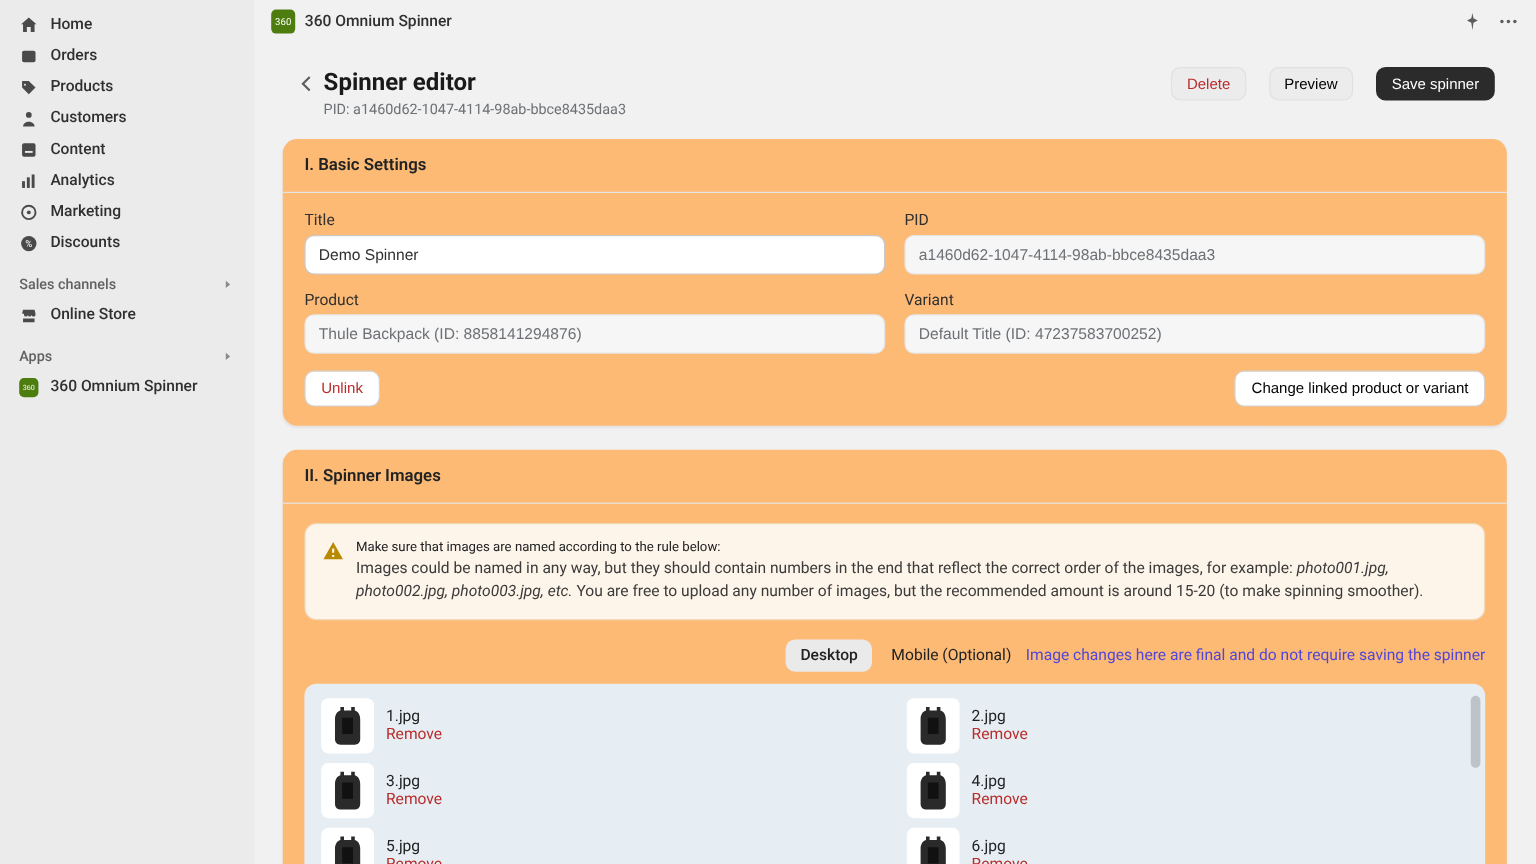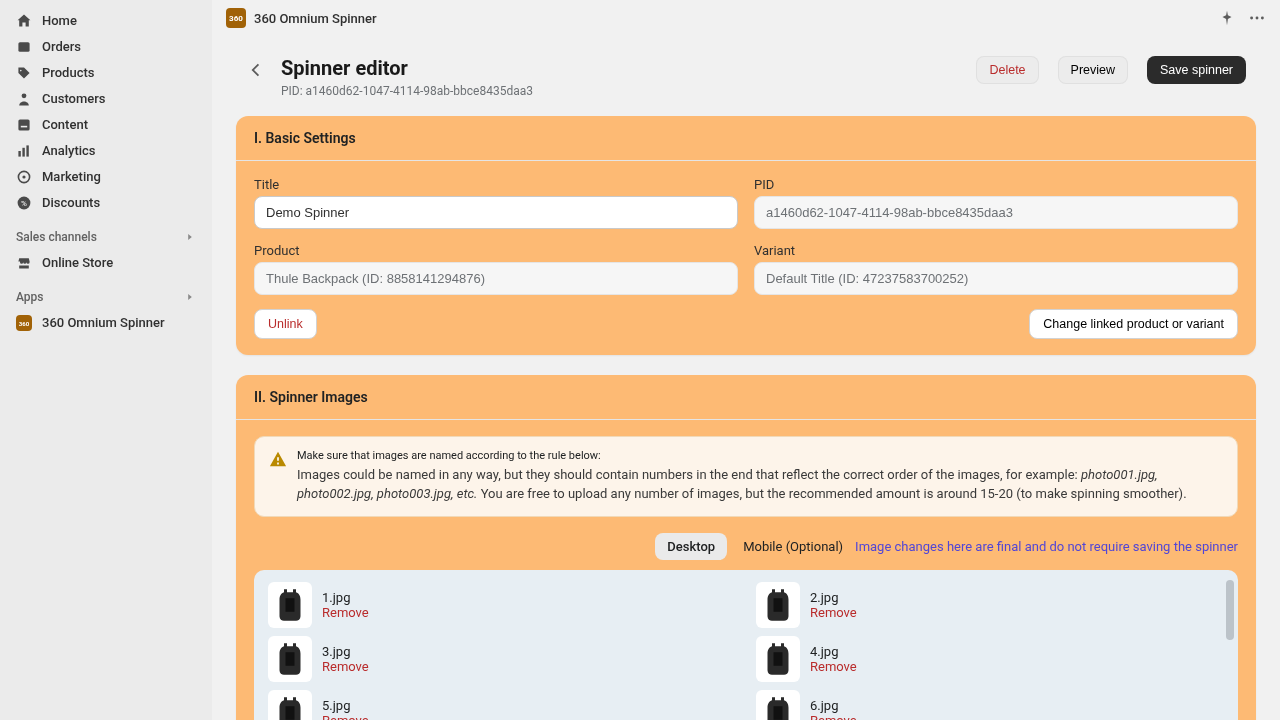--- a/index.html
+++ b/index.html
@@ -8,28 +8,28 @@
 .sidebar{width:212px;background:#ebebeb;padding:8px 6px;flex-shrink:0}
 .nav-item{display:flex;align-items:flex-start;gap:10px;padding:5px 10px;border-radius:6px;cursor:pointer;color:#303030;font-weight:500;font-size:13px}
 .nav-icon{width:16px;height:16px;display:flex;align-items:center;justify-content:center;flex-shrink:0}
 .nav-icon svg{width:16px;height:16px;fill:#4a4a4a}
 .section-header{display:flex;justify-content:space-between;align-items:center;padding:6px 10px;color:#616161;font-size:12px;font-weight:500;margin-top:8px}
 .chev{width:12px;height:12px}
 .chev svg{width:12px;height:12px;fill:#8a8a8a}
 .main{flex:1;display:flex;flex-direction:column;overflow:hidden}
 .topbar{display:flex;align-items:center;justify-content:space-between;padding:8px 14px;background:#f1f1f1}
 .topbar-left{display:flex;align-items:center;gap:8px}
-.app-badge{width:20px;height:20px;border-radius:4px;background:#a16207;color:#fff;font-size:8px;font-weight:700;display:flex;align-items:center;justify-content:center}
+.app-badge{width:20px;height:20px;border-radius:4px;background:#4d7c0f;color:#fff;font-size:8px;font-weight:400;display:flex;align-items:center;justify-content:center}
 .topbar-title{font-size:13px;color:#303030;font-weight:500}
 .topbar-right{display:flex;align-items:center;gap:12px}
 .topbar-icon{width:18px;height:18px;cursor:pointer}
 .topbar-icon svg{width:18px;height:18px;fill:#5c5c5c}
 .content{flex:1;overflow-y:auto;padding:0 24px 24px}
 .page-head{display:flex;justify-content:space-between;align-items:flex-start;padding:20px 10px 18px}
-.page-head-left{display:flex;gap:15px;align-items:flex-start}
+.page-head-left{display:flex;gap:4px;align-items:flex-start}
 .back-btn{width:20px;height:20px;display:flex;align-items:center;justify-content:center;cursor:pointer;margin-top:4px}
 .back-btn svg{width:18px;height:18px;fill:#5c5c5c}
 .page-title{font-size:20px;font-weight:700;color:#1a1a1a}
 .page-sub{font-size:12px;color:#6d7175;margin-top:4px}
 .actions{display:flex;gap:19px}
 .btn{padding:7px 13px;border-radius:8px;font-size:12.5px;font-weight:500;cursor:pointer;border:none;background:#fff}
 .btn-plain{background:#ececec;box-shadow:inset 0 0 0 1px #e0e0e0}
 .btn-danger{color:#b92c2c}
 .btn-primary{background:#2b2b2b;color:#fff}
 .card{background:#fdba74;border-radius:12px;box-shadow:0 1px 2px rgba(0,0,0,.06);margin-bottom:20px}

